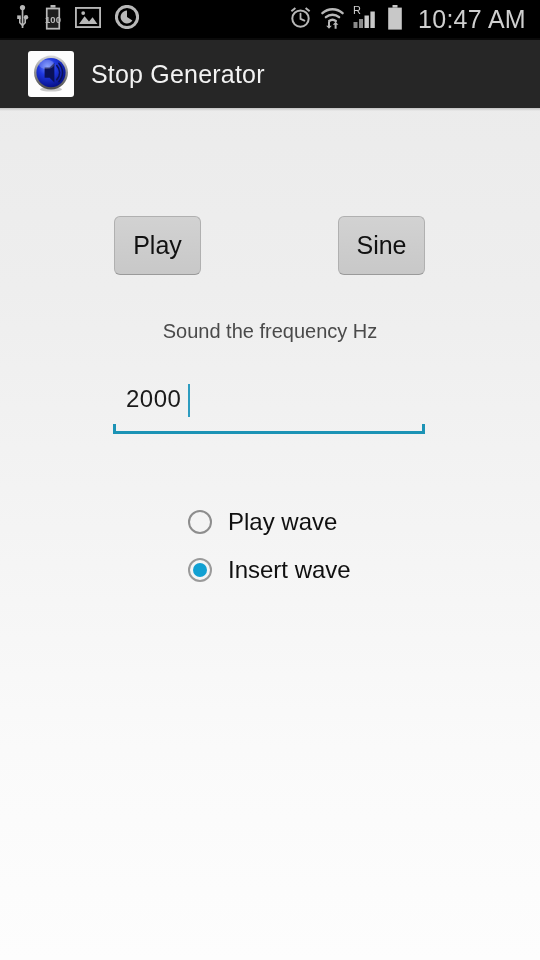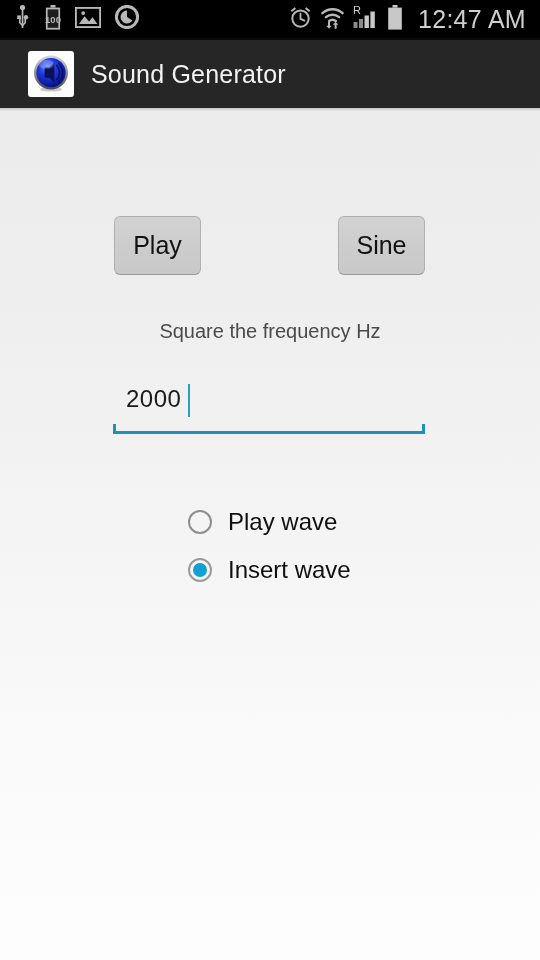--- a/index.html
+++ b/index.html
@@ -295,21 +295,21 @@
         </svg>
       </span>
 
       <span class="sb-icon">
         <svg width="16" height="25" viewBox="0 0 16 25">
           <rect x="5.5" y="0" width="5" height="2.6" fill="#c8c8c8"></rect>
           <rect x="1.2" y="2.6" width="13.6" height="22" fill="#c8c8c8"></rect>
         </svg>
       </span>
 
-      <span class="clock">12:47 AM</span>
+      <span class="clock">10:47 AM</span>
     </div>
   </div>
   <div class="statusbar-edge"></div>
 
   <div class="action-bar">
     <div class="app-icon-plate">
       <svg width="40" height="40" viewBox="0 0 40 40">
         <defs>
           <radialGradient id="sphereGrad" cx="38%" cy="30%" r="72%">
             <stop offset="0%" stop-color="#6f8cff"></stop>
@@ -326,32 +326,32 @@
         <circle cx="20" cy="18.6" r="17" fill="url(#ringGrad)"></circle>
         <circle cx="20" cy="18.6" r="14.6" fill="url(#sphereGrad)"></circle>
         <path d="M18.6 13.4 L13.6 13.4 L13.6 23.8 L18.6 23.8 L23.4 28.4 L23.4 8.8 Z" fill="#0a1157"></path>
         <g fill="none" stroke="#0a1157" stroke-width="1.5" stroke-linecap="round">
           <path d="M25.8 11.6 A10 10 0 0 1 25.8 25.6"></path>
           <path d="M27.9 9.4 A13.4 13.4 0 0 1 27.9 27.8"></path>
         </g>
         <ellipse cx="15.6" cy="10.4" rx="7.6" ry="4.6" fill="#ffffff" opacity="0.20"></ellipse>
       </svg>
     </div>
-    <div class="app-title">Sound Generator</div>
+    <div class="app-title">Stop Generator</div>
   </div>
   <div class="action-bar-shadow"></div>
 
   <div class="content">
 
     <div class="button-row">
       <button class="holo-btn">Play</button>
       <button class="holo-btn">Sine</button>
     </div>
 
-    <div class="hint-label">Square the frequency Hz</div>
+    <div class="hint-label">Sound the frequency Hz</div>
 
     <div class="field-wrap">
       <span class="field-text">2000</span>
       <span class="caret"></span>
       <span class="field-underline"></span>
     </div>
 
     <div class="radio-group">
 
       <div class="radio-row">

